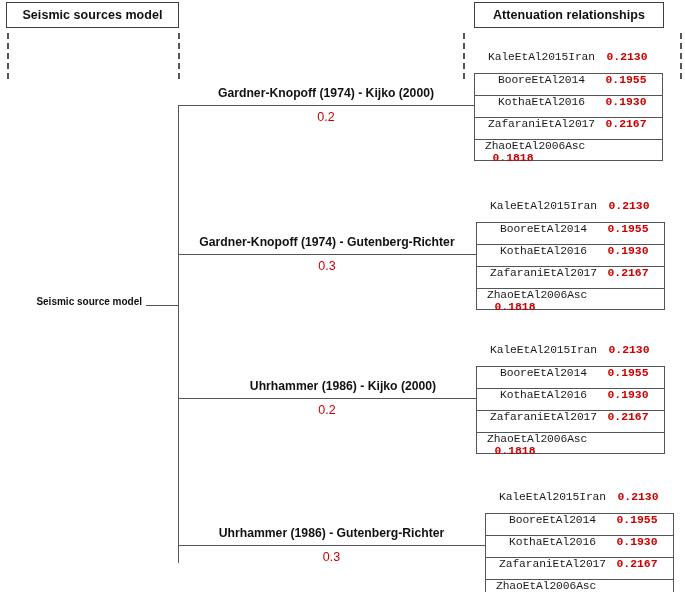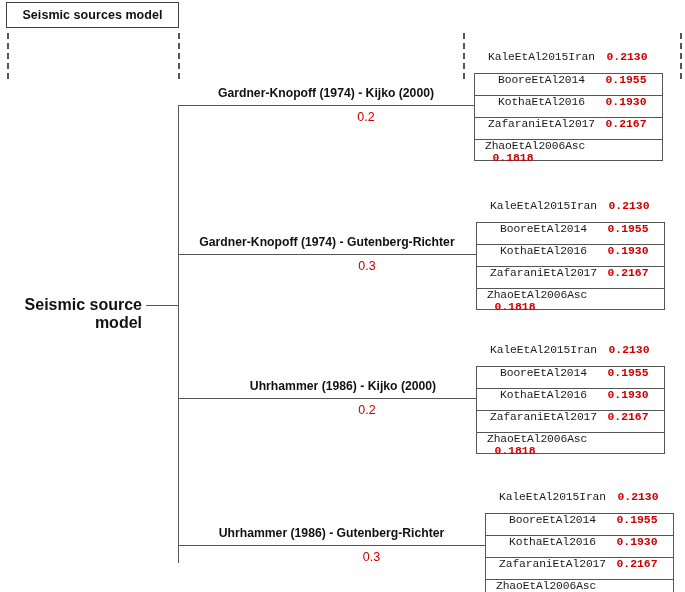--- a/index.html
+++ b/index.html
@@ -61,42 +61,41 @@
   #root-stub{ left:146px; top:305px; width:33px; }
 
   
   #root-label{
     position:absolute;
     left:0px;
     top:296px;
     width:146px;
     text-align:right;
     font-weight:bold;
-    font-size:16px;
+    font-size:10px;
     color:#111111;
     padding-right:4px;
     box-sizing:border-box;
   }
 
   
   .branch-label{
     position:absolute;
     font-weight:bold;
     font-size:12.2px;
     color:#111111;
     text-align:center;
     white-space:nowrap;
   }
   .branch-weight{
     position:absolute;
     font-size:12.5px;
     color:#CC0000;
     text-align:center;
     white-space:nowrap;
-    margin-left:40px;
   }
 
   
   .gmpe-table{
     position:absolute;
     width:189px;
     box-sizing:border-box;
   }
   .gmpe-row{
     position:relative;
@@ -136,20 +135,23 @@
   }
 </style>
 </head>
 <body>
 
 <div id="page">
 
   <div class="hdr-box" id="hdr-1">
     <span>Seismic sources model</span>
   </div>
+  <div class="hdr-box" id="hdr-3">
+    <span>Attenuation relationships</span>
+  </div>
 
   <div class="dashed" id="dash-1"></div>
   <div class="dashed" id="dash-2"></div>
   <div class="dashed" id="dash-3"></div>
   <div class="dashed" id="dash-4"></div>
 
   <div id="root-label">Seismic source model</div>
   <div class="line-h" id="root-stub"></div>
   <div class="line-v" id="trunk"></div>
 

